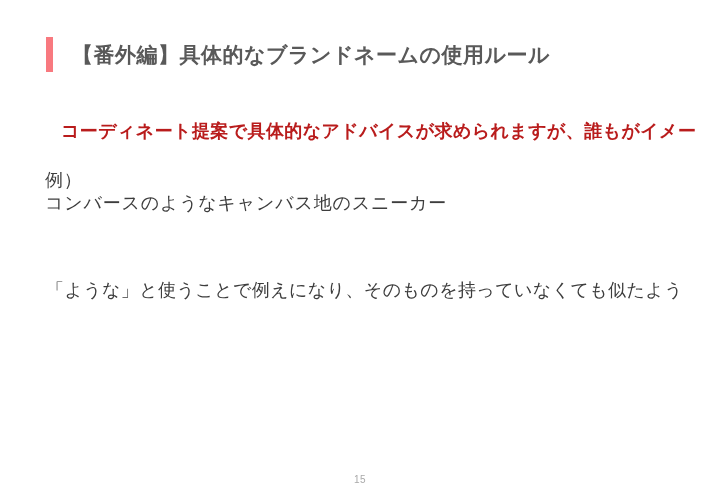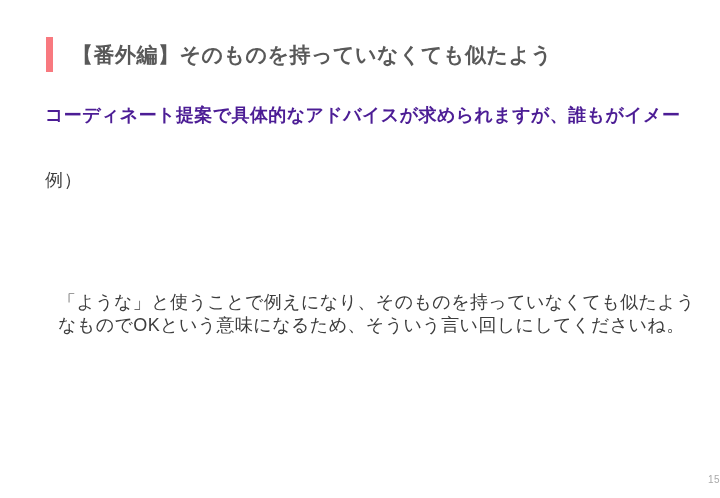--- a/index.html
+++ b/index.html
@@ -34,85 +34,85 @@
     font-size: 21px;
     font-weight: 600;
     color: #595959;
     letter-spacing: 0.5px;
     white-space: nowrap;
   }
   .intro {
     position: absolute;
     left: 45px;
     top: 104px;
-    margin: 0;
+    margin: 16px;
     font-size: 18px;
     font-weight: 700;
-    color: #4c1d95;
+    color: #b91c1c;
     line-height: 23px;
     letter-spacing: 0.4px;
     white-space: nowrap;
   }
   .examples {
     position: absolute;
     left: 45px;
     top: 169px;
     font-size: 18px;
     font-weight: 400;
     color: #3d3d3d;
     line-height: 23px;
     letter-spacing: 0.8px;
     white-space: nowrap;
   }
   .note {
     position: absolute;
     left: 46px;
     top: 279px;
-    margin: 12px;
+    margin: 0;
     font-size: 18px;
     font-weight: 400;
     color: #3d3d3d;
     line-height: 23px;
     letter-spacing: 0.4px;
     white-space: nowrap;
   }
   .line { display: block; }
   .page-footer {
     position: absolute;
     left: 0;
     top: 469px;
     width: 100%;
-    text-align: right;
+    text-align: center;
   }
   .page-number {
     font-size: 10px;
     color: #a9a9a9;
     letter-spacing: 0.5px;
   }
 </style>
 </head>
 <body>
 
 <div class="slide">
 
   <header class="title-row">
     <span class="accent-bar"></span>
-    <h1 class="title">【番外編】そのものを持っていなくても似たよう</h1>
+    <h1 class="title">【番外編】具体的なブランドネームの使用ルール</h1>
   </header>
 
   <p class="intro">
     <span class="line">コーディネート提案で具体的なアドバイスが求められますが、誰もがイメー</span>
   </p>
 
   <div class="examples">
     <span class="line">例）</span>
+    <span class="line">コンバースのようなキャンバス地のスニーカー</span>
   </div>
 
   <p class="note">
     <span class="line">「ような」と使うことで例えになり、そのものを持っていなくても似たよう</span>
-    <span class="line">なものでOKという意味になるため、そういう言い回しにしてくださいね。</span>
   </p>
 
   <footer class="page-footer">
     <span class="page-number">15</span>
   </footer>
 
 </div>
 
 </body></html>

